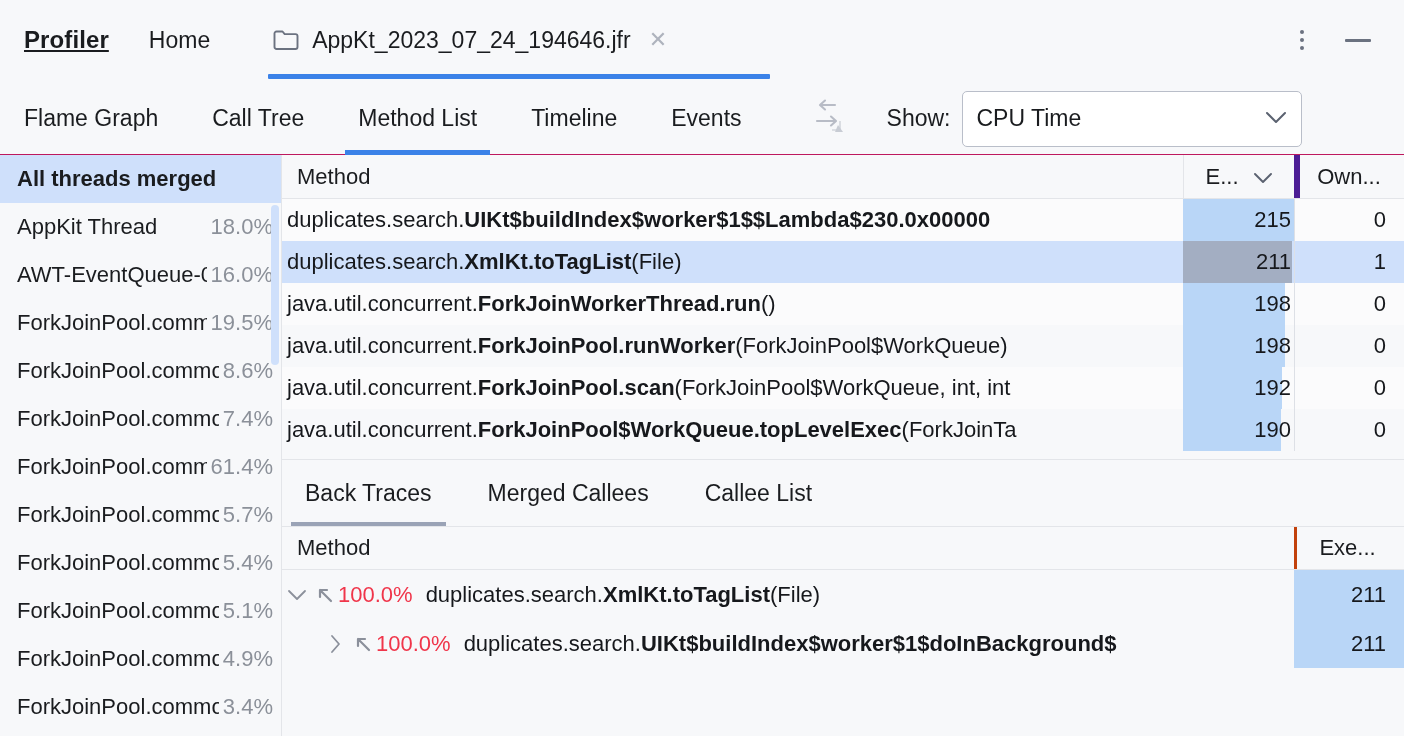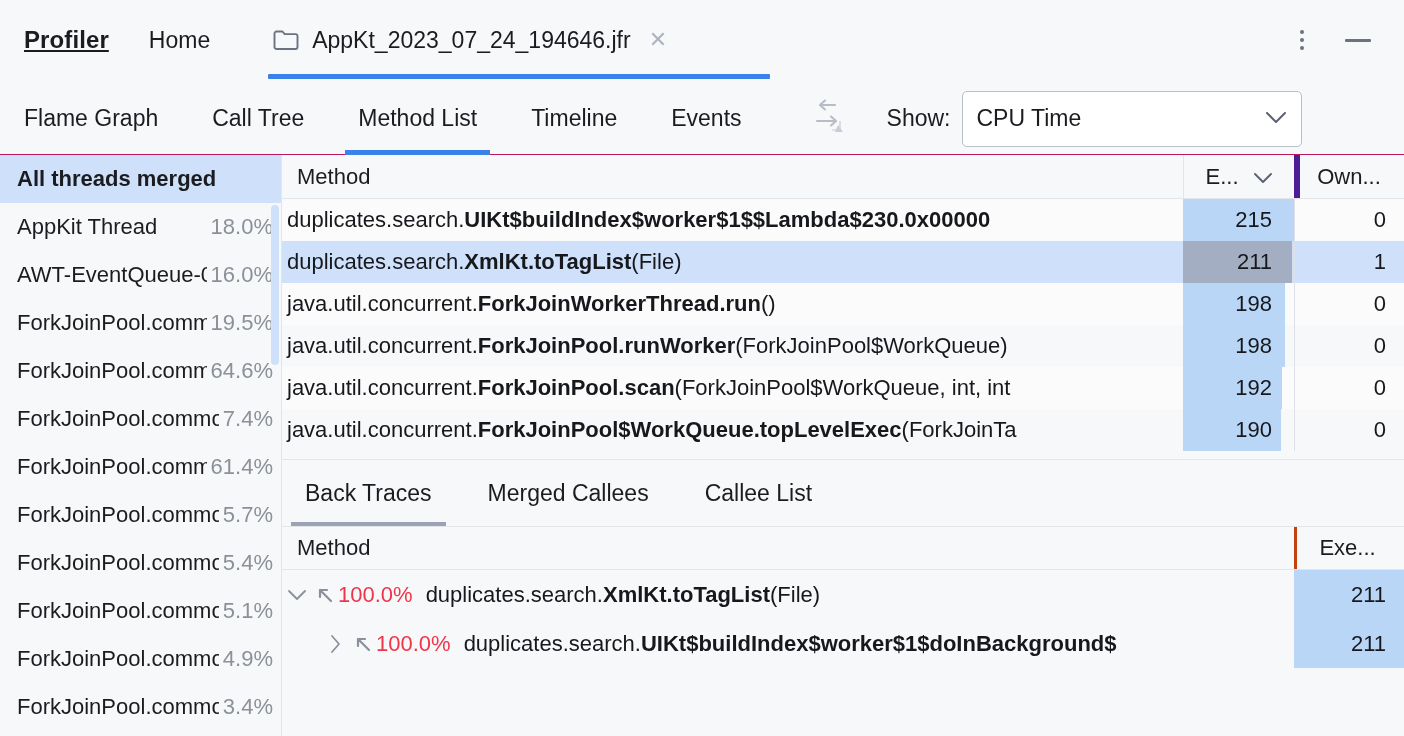--- a/index.html
+++ b/index.html
@@ -135,21 +135,21 @@
   .mrow:nth-child(odd):not(.sel) { background: #fbfbfc; }
   .mrow:nth-child(even):not(.sel) { background: #f7f8fa; }
   .mcell {
     flex: 1 1 auto; min-width: 0; display: flex; align-items: center;
     font-size: 22px; color: #16181c; padding-left: 5px;
     white-space: nowrap; overflow: hidden;
   }
   .mcell b { font-weight: bold; }
   .numcell {
     position: relative; display: flex; align-items: center; justify-content: flex-end;
-    font-size: 22px; color: #16181c; padding-right: 22px;
+    font-size: 22px; color: #16181c; padding-right: 3px;
   }
   .numcell.excl { flex: 0 0 111px; }
   .numcell.own { flex: 0 0 110px; padding-right: 18px; border-left: 1px solid #dde0e6;}
   .bar {
     position: absolute; left: 0; top: 0; bottom: 0;
     background: #b9d6f7;
   }
   .mrow.sel .bar { background: #a3aec2; }
   .numval { position: relative; z-index: 2; }
 
@@ -263,21 +263,21 @@
       <div class="thread-row">
         <span class="thread-name">AWT-EventQueue-0</span>
         <span class="thread-pct">16.0%</span>
       </div>
       <div class="thread-row">
         <span class="thread-name">ForkJoinPool.commonPool-worker-1</span>
         <span class="thread-pct">19.5%</span>
       </div>
       <div class="thread-row">
         <span class="thread-name">ForkJoinPool.commonPool-worker-2</span>
-        <span class="thread-pct">64.6%</span>
+        <span class="thread-pct">8.6%</span>
       </div>
       <div class="thread-row">
         <span class="thread-name">ForkJoinPool.commonPool-worker-3</span>
         <span class="thread-pct">7.4%</span>
       </div>
       <div class="thread-row">
         <span class="thread-name">ForkJoinPool.commonPool-worker-4</span>
         <span class="thread-pct">61.4%</span>
       </div>
       <div class="thread-row">

